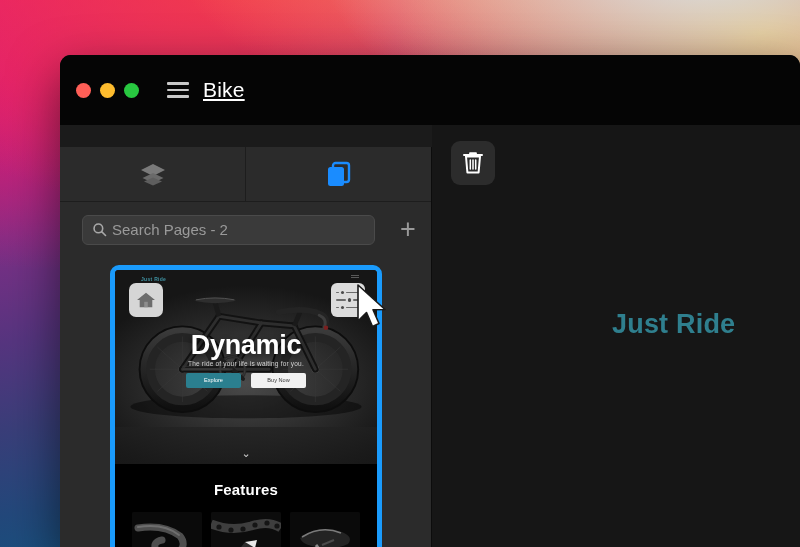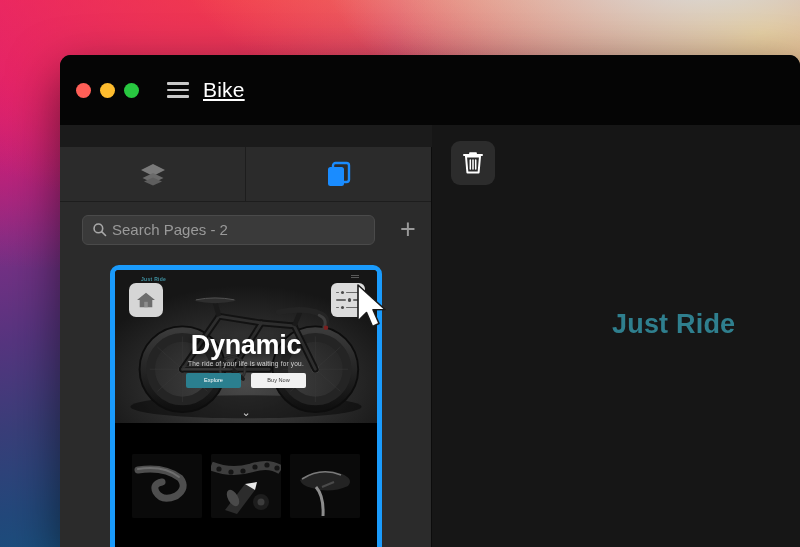--- a/index.html
+++ b/index.html
@@ -123,21 +123,21 @@
     border:5px solid #1a9bfc;
     border-radius:9px;
     overflow:hidden;
     background:#0a0a0a;
     position:relative;
     cursor:pointer;
   }
 
   
   #page-hero {
-    height:153px;
+    height:194px;
     position:relative;
     background:
       radial-gradient(110% 90% at 50% 35%, #3b3b3b 0%, #2a2a2a 42%, #1a1a1a 78%, #131313 100%);
     overflow:hidden;
   }
   #hero-brand {
     position:absolute; left:26px; top:6px;
     color:#3f93a3; font-size:5px; font-weight:bold;
     letter-spacing:0.3px;
   }
@@ -430,20 +430,21 @@
 
             <div id="hero-buttons">
               <div class="hero-btn" id="btn-explore">Explore</div>
               <div class="hero-btn" id="btn-buy">Buy Now</div>
             </div>
 
             <div id="scroll-chevron">⌄</div>
           </div>
 
           <div id="page-features">
+            <div id="features-title">Features</div>
             <div id="features-grid">
 
               <div class="feature-tile">
                 <svg viewBox="0 0 70 64" width="70" height="64">
                   <rect width="70" height="64" fill="#0a0a0a"></rect>
                   <path d="M6 16 Q32 12 48 24 Q56 34 44 42 Q30 48 24 38 Q20 30 30 28" stroke="#4e4e4e" stroke-width="7" fill="none" stroke-linecap="round"></path>
                   <path d="M6 15 Q32 11 47 23" stroke="#6e6e6e" stroke-width="2" fill="none" stroke-linecap="round"></path>
                 </svg>
               </div>
 

